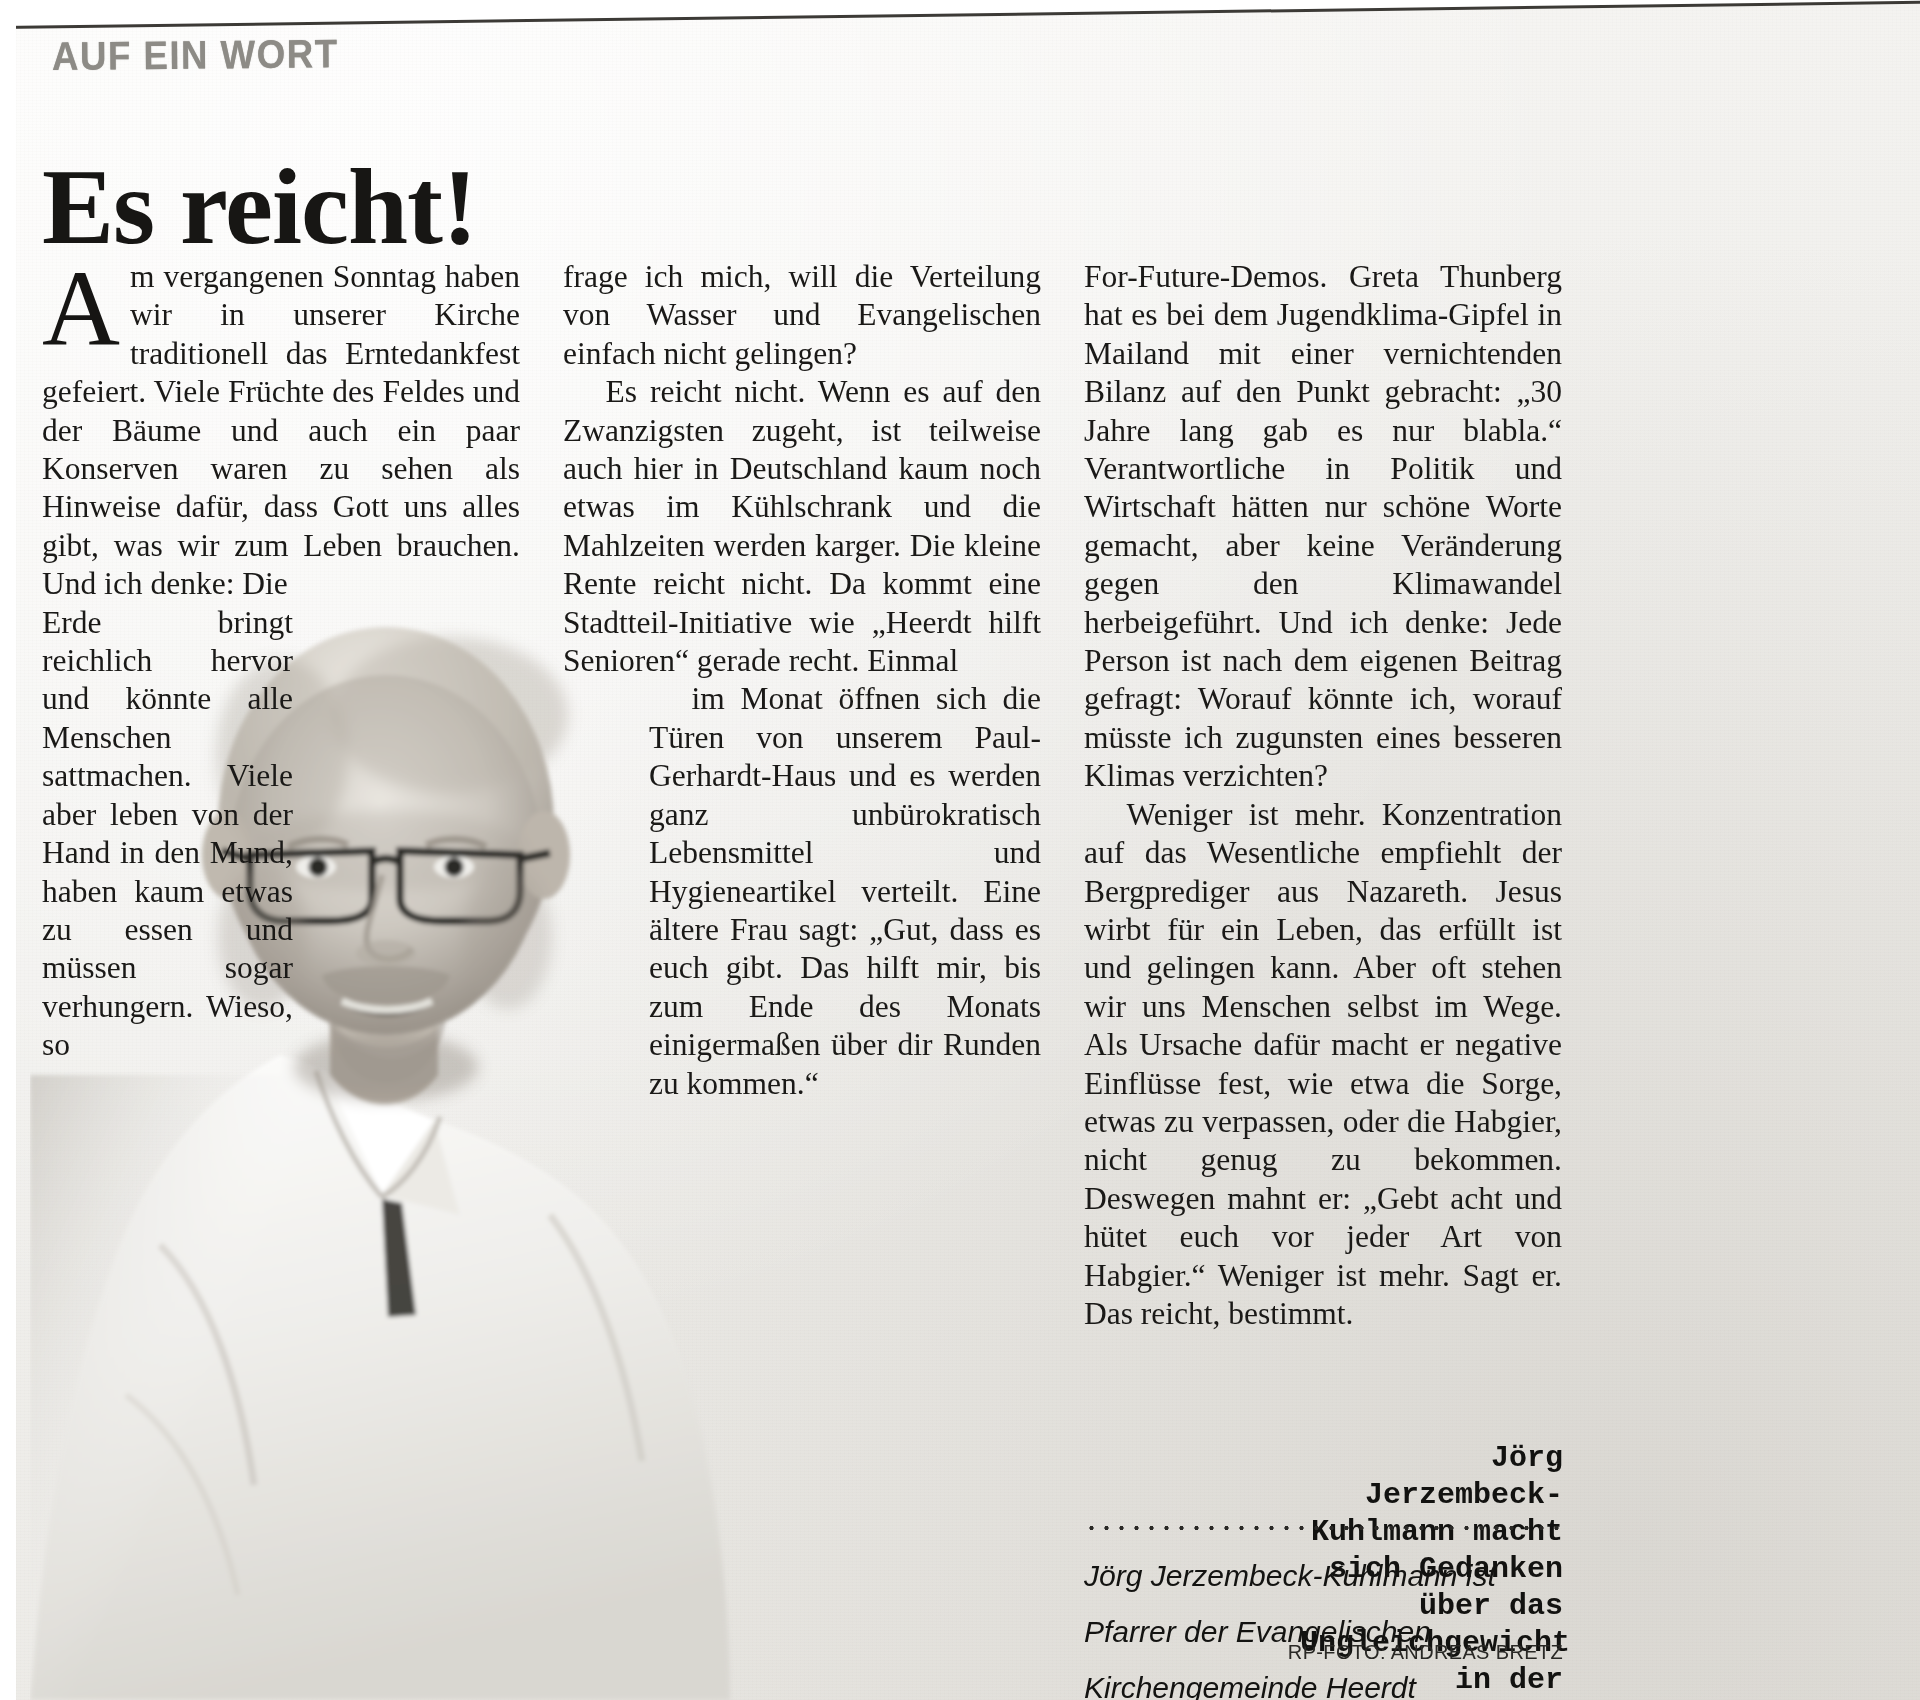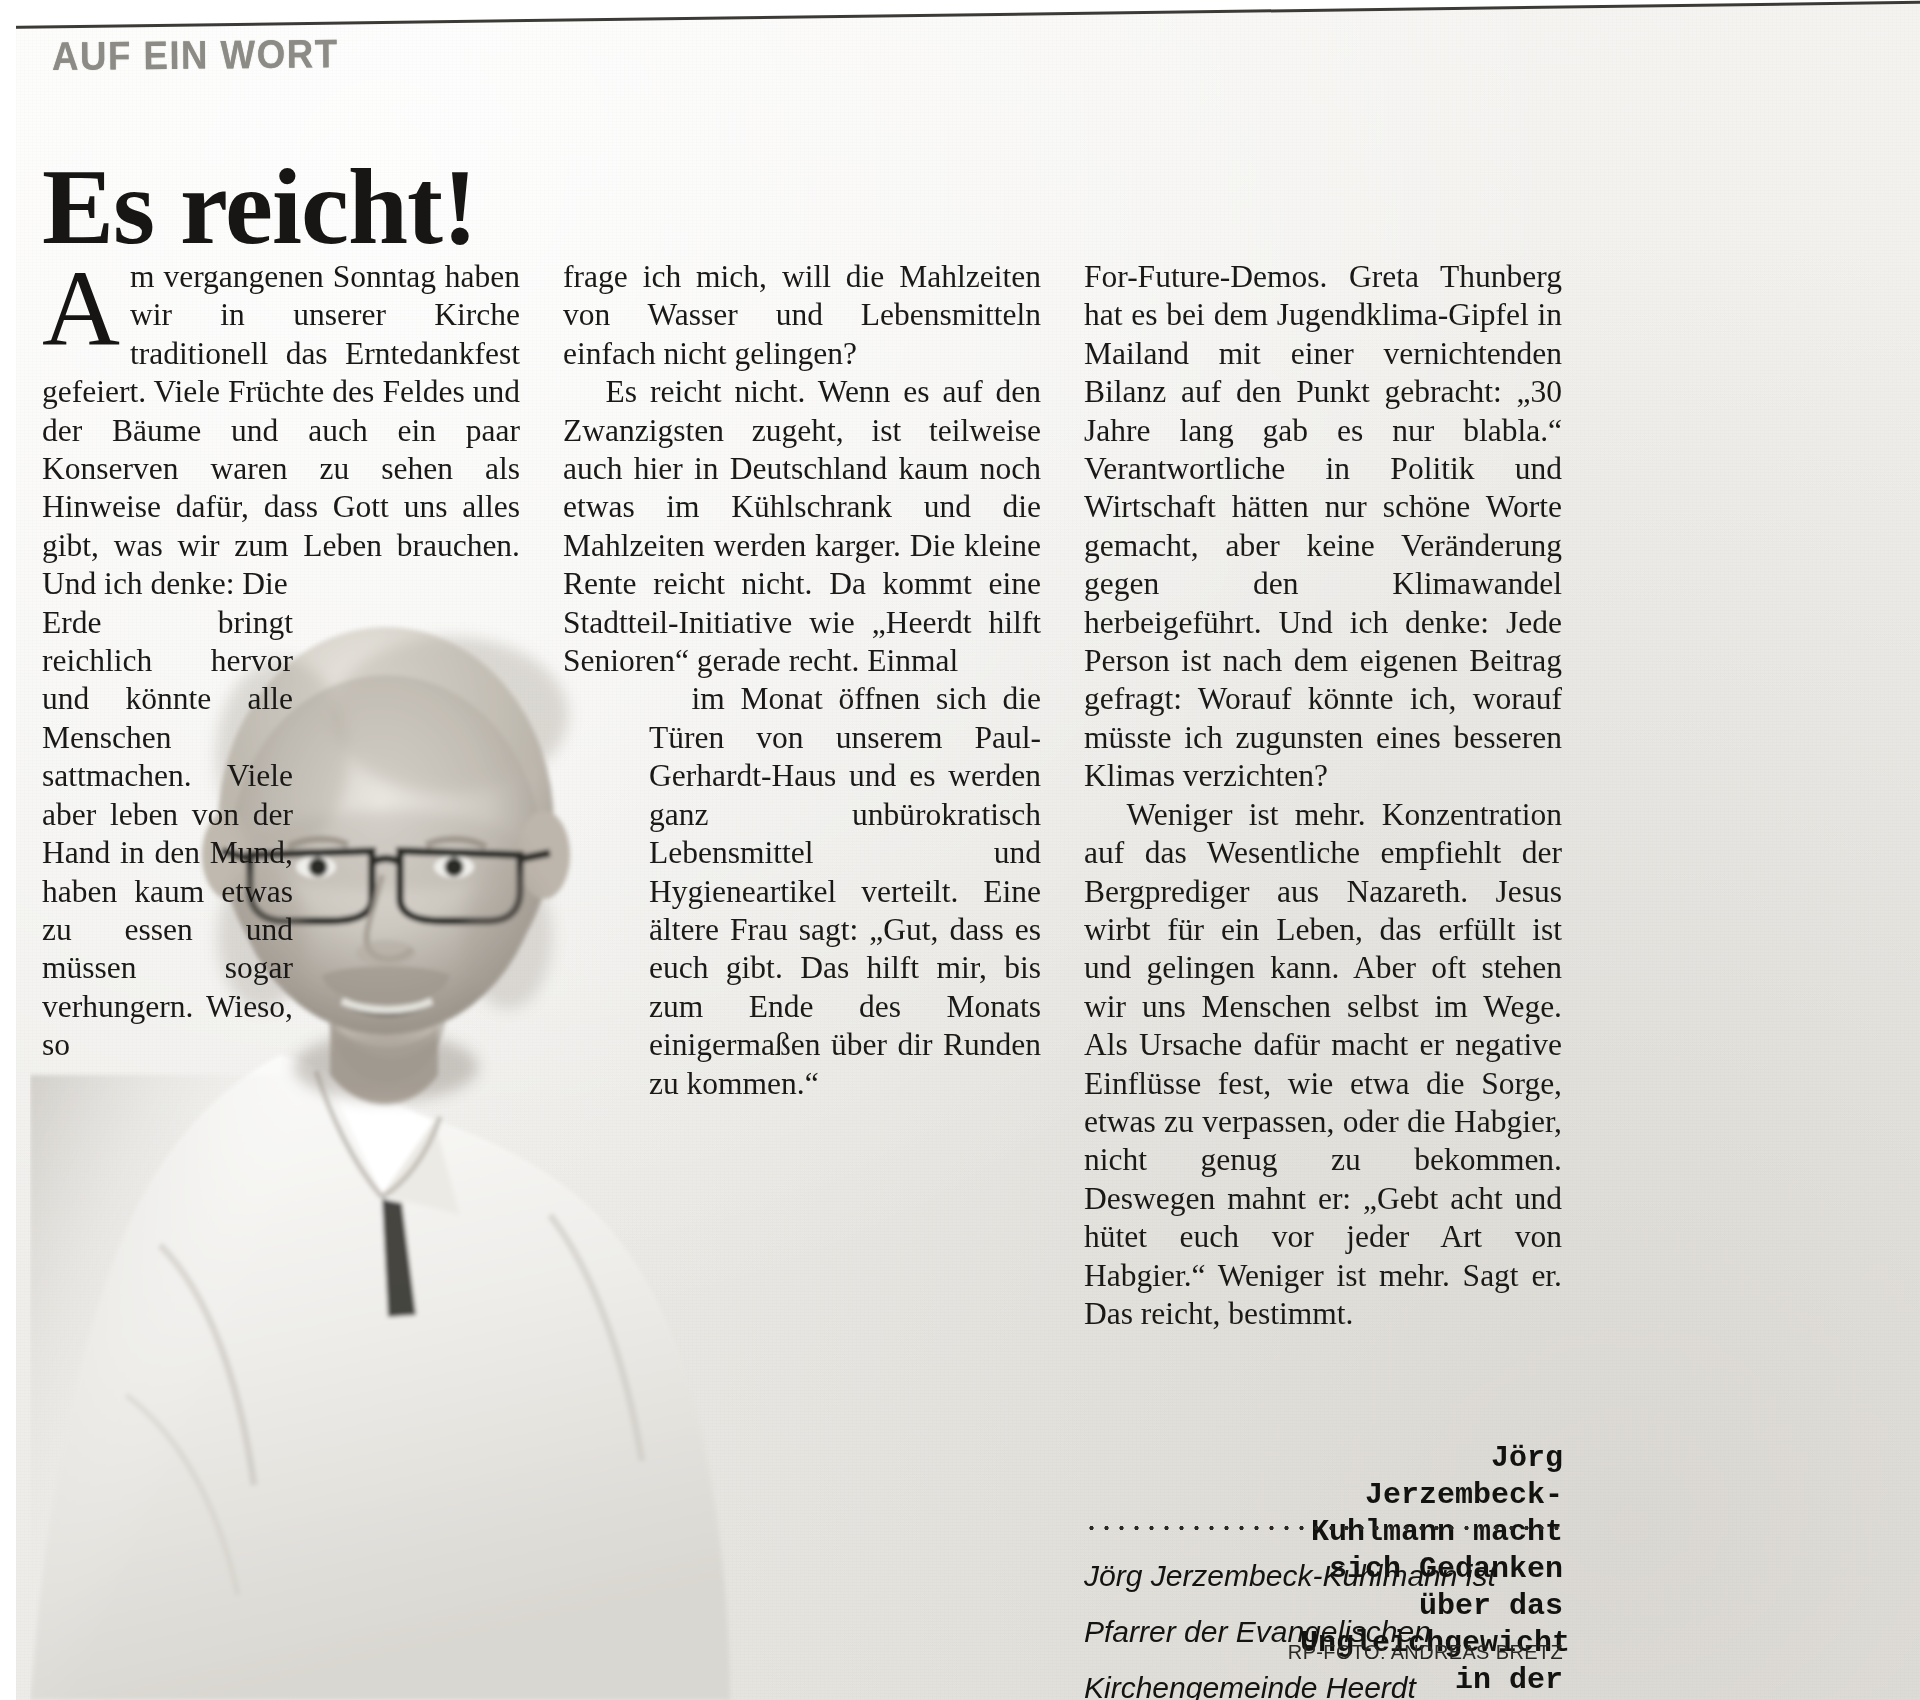--- a/index.html
+++ b/index.html
@@ -303,21 +303,21 @@
       <div class="col" id="col1">
         <p>
           <span class="dropcap">A</span><span>m vergangenen Sonntag haben wir in unserer Kirche traditionell das Erntedankfest gefeiert. Viele Früchte des Feldes und der Bäume und auch ein paar Konserven waren zu sehen als Hinweise dafür, dass Gott uns alles gibt, was wir zum Leben brauchen. Und ich denke: Die</span>
         </p>
         <div class="c1-narrow">
           <span>Erde bringt reichlich hervor und könnte alle Menschen sattmachen. Viele aber leben von der Hand in den Mund, haben kaum etwas zu essen und müssen sogar verhungern. Wieso, so</span>
         </div>
       </div>
 
       <div class="col" id="col2">
-        <p>frage ich mich, will die Mahlzeiten von Wasser und Lebensmitteln einfach nicht gelingen?</p>
+        <p>frage ich mich, will die Verteilung von Wasser und Evangelischen einfach nicht gelingen?</p>
         <p>Es reicht nicht. Wenn es auf den Zwanzigsten zugeht, ist teilweise auch hier in Deutschland kaum noch etwas im Kühlschrank und die Mahlzeiten werden karger. Die kleine Rente reicht nicht. Da kommt eine Stadtteil-Initiative wie „Heerdt hilft Senioren“ gerade recht. Einmal</p>
         <p class="c2-ind2">im Monat öffnen sich die Türen von unserem Paul-Gerhardt-Haus und es werden ganz unbürokratisch Lebensmittel und Hygieneartikel verteilt. Eine ältere Frau sagt: „Gut, dass es euch gibt. Das hilft mir, bis zum Ende des Monats einigermaßen über dir Runden zu kommen.“</p>
       </div>
 
       <div class="col" id="col3">
         <p>For-Future-Demos. Greta Thunberg hat es bei dem Jugendklima-Gipfel in Mailand mit einer vernichtenden Bilanz auf den Punkt gebracht: „30 Jahre lang gab es nur blabla.“ Verantwortliche in Politik und Wirtschaft hätten nur schöne Worte gemacht, aber keine Veränderung gegen den Klimawandel herbeigeführt. Und ich denke: Jede Person ist nach dem eigenen Beitrag gefragt: Worauf könnte ich, worauf müsste ich zugunsten eines besseren Klimas verzichten?</p>
         <p>Weniger ist mehr. Konzentration auf das Wesentliche empfiehlt der Bergprediger aus Nazareth. Jesus wirbt für ein Leben, das erfüllt ist und gelingen kann. Aber oft stehen wir uns Menschen selbst im Wege. Als Ursache dafür macht er negative Einflüsse fest, wie etwa die Sorge, etwas zu verpassen, oder die Habgier, nicht genug zu bekommen. Deswegen mahnt er: „Gebt acht und hütet euch vor jeder Art von Habgier.“ Weniger ist mehr. Sagt er. Das reicht, bestimmt.</p>
       </div>
     </div>
 

